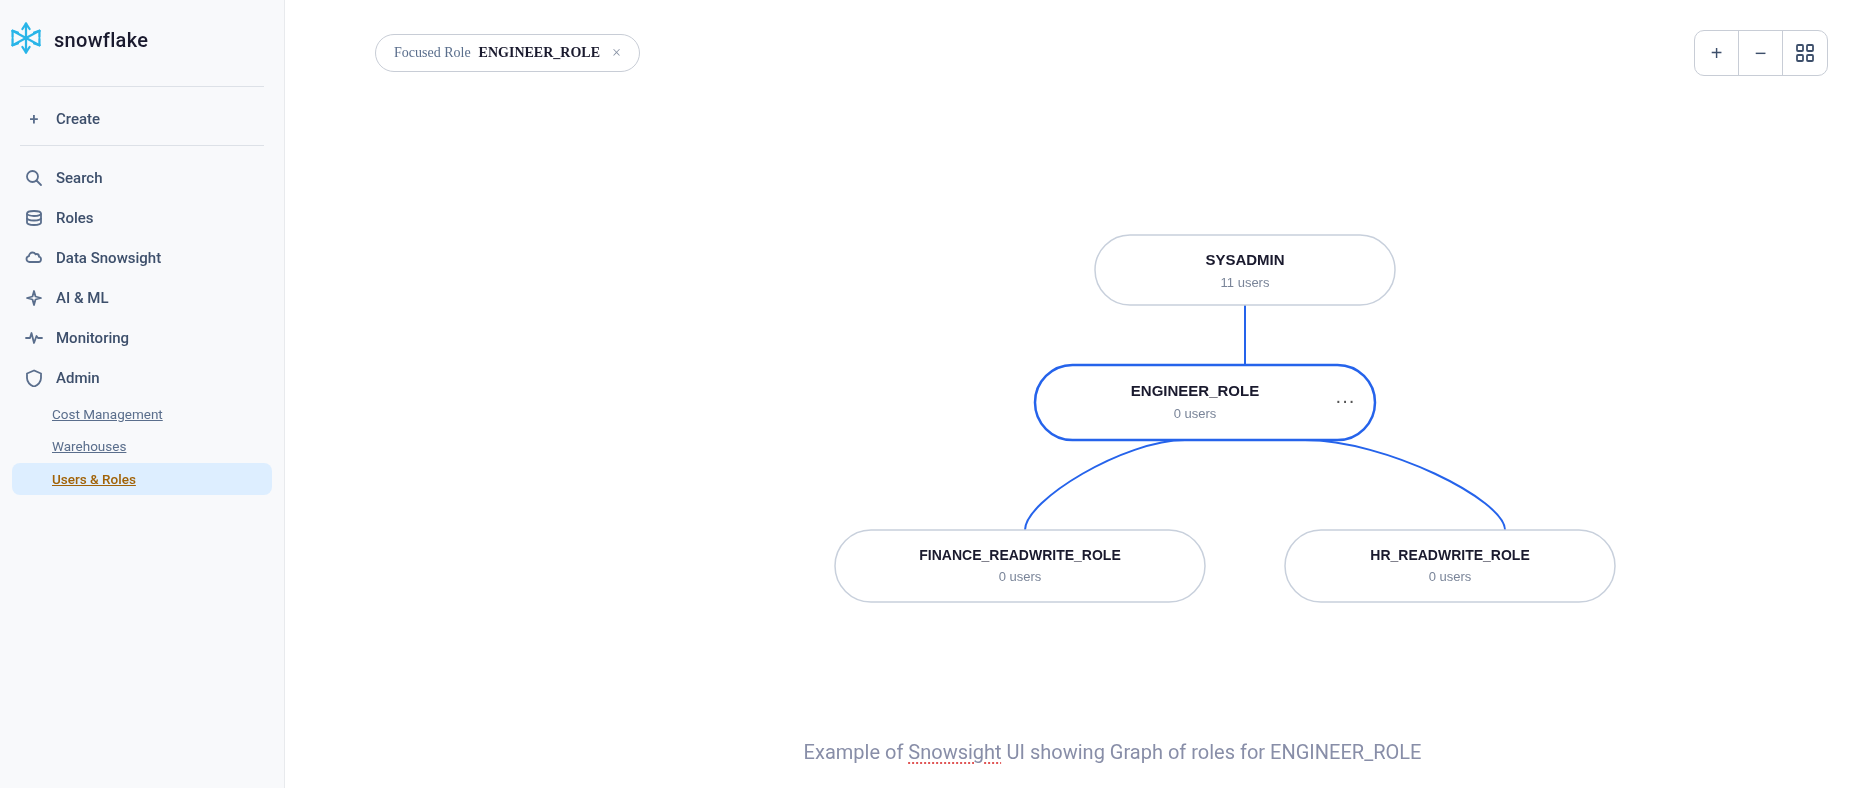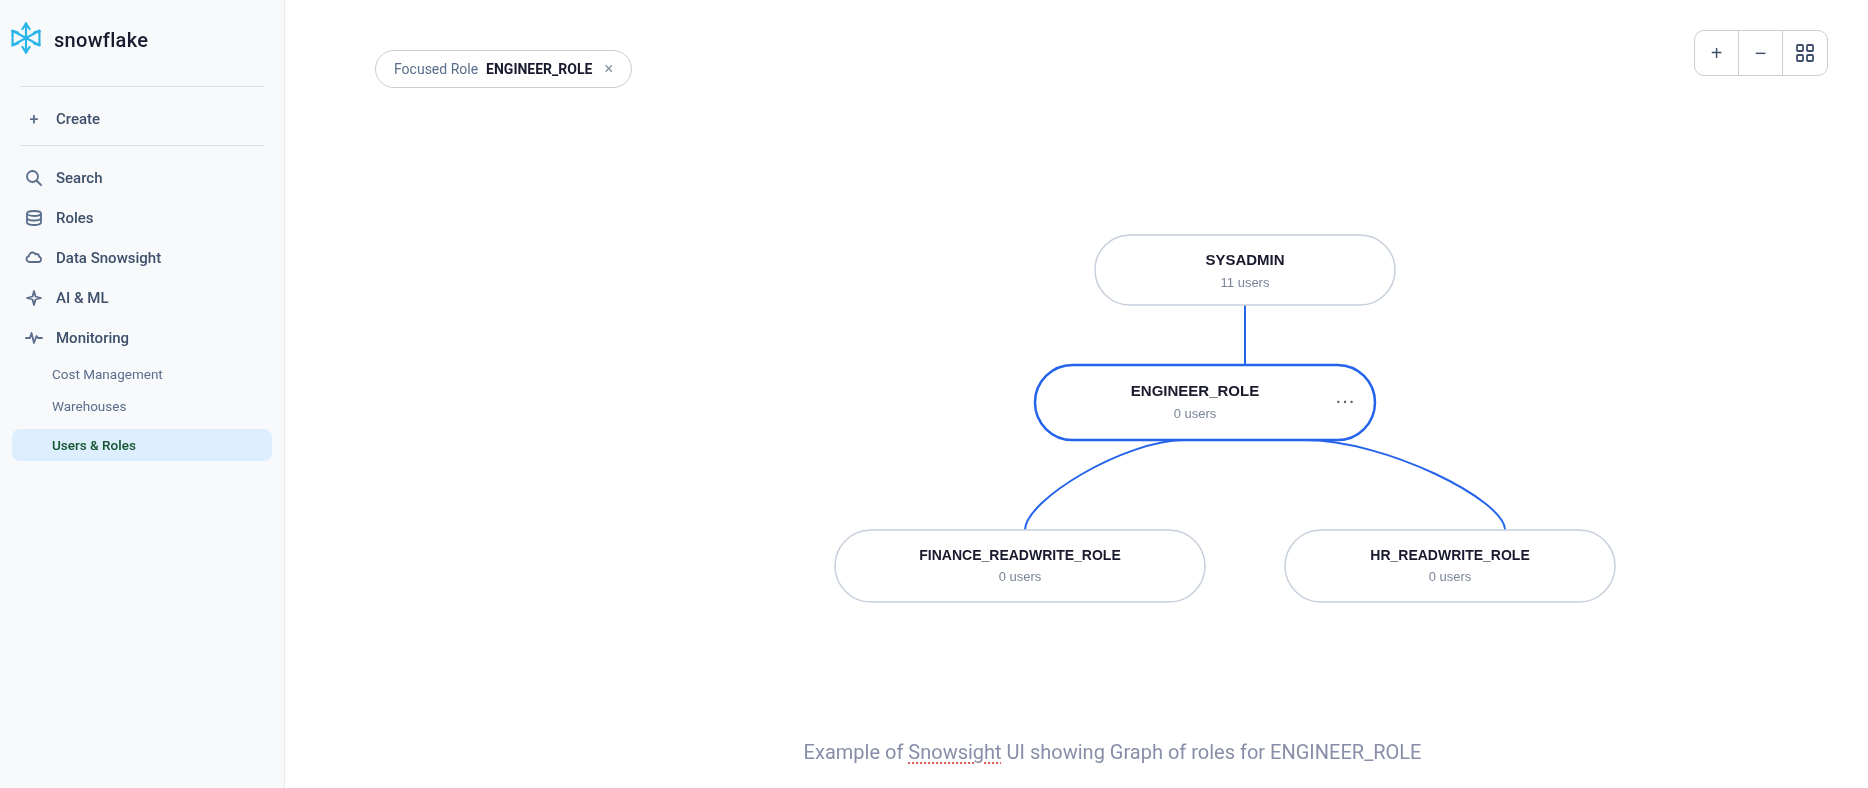--- a/index.html
+++ b/index.html
@@ -71,52 +71,54 @@
       font-size: 15px;
     }
     .sidebar-sub-item {
       display: flex;
       align-items: flex-start;
       padding: 8px 24px 8px 52px;
       cursor: pointer;
       color: #5a6e8c;
       font-size: 13.5px;
       font-weight: 400;
+      text-decoration: underline;
     }
     .sidebar-sub-item.active {
       background: #ddeeff;
-      color: #14532d;
+      color: #a16207;
       font-weight: 500;
       border-radius: 8px;
-      margin: 7px 12px 2px 12px;
+      margin: 1px 12px 2px 12px;
       padding: 8px 12px 8px 40px;
     }
 
     
     .main-content {
       flex: 1;
       position: relative;
       background: #fff;
       overflow: hidden;
     }
 
     
     .focused-role-tag {
       position: absolute;
-      top: 50px;
+      top: 34px;
       left: 90px;
       display: flex;
       align-items: center;
       gap: 8px;
       background: #fff;
       border: 1.5px solid #c8cdd6;
       border-radius: 20px;
       padding: 10px 18px;
       font-size: 14px;
       color: #5a6e8c;
+      font-family: Liberation Serif, serif;
     }
     .focused-role-name {
       font-weight: 700;
       color: #1a1a2e;
       font-size: 14px;
     }
     .focused-role-close {
       cursor: pointer;
       color: #8892a4;
       font-size: 16px;
@@ -252,20 +254,28 @@
 
   <div class="sidebar-item">
     <span class="item-icon">
       <svg width="18" height="18" viewBox="0 0 18 18" fill="none">
         <polyline points="1,9 5,9 6.5,4 9,14 11.5,7 13,9 17,9" stroke="#5a6e8c" stroke-width="1.8" fill="none" stroke-linecap="round" stroke-linejoin="round"></polyline>
       </svg>
     </span>
     <span>Monitoring</span>
   </div>
 
+  <div class="sidebar-item">
+    <span class="item-icon">
+      <svg width="18" height="18" viewBox="0 0 18 18" fill="none">
+        <path d="M9 1.5L2 4.5V9C2 12.9 5.1 16.5 9 17.5C12.9 16.5 16 12.9 16 9V4.5L9 1.5Z" stroke="#5a6e8c" stroke-width="1.8" fill="none"></path>
+      </svg>
+    </span>
+    <span>Admin</span>
+  </div>
 
   <div class="sidebar-sub-item">
     <span>Cost Management</span>
   </div>
   <div class="sidebar-sub-item">
     <span>Warehouses</span>
   </div>
   <div class="sidebar-sub-item active">
     <span>Users &amp; Roles</span>
   </div>

